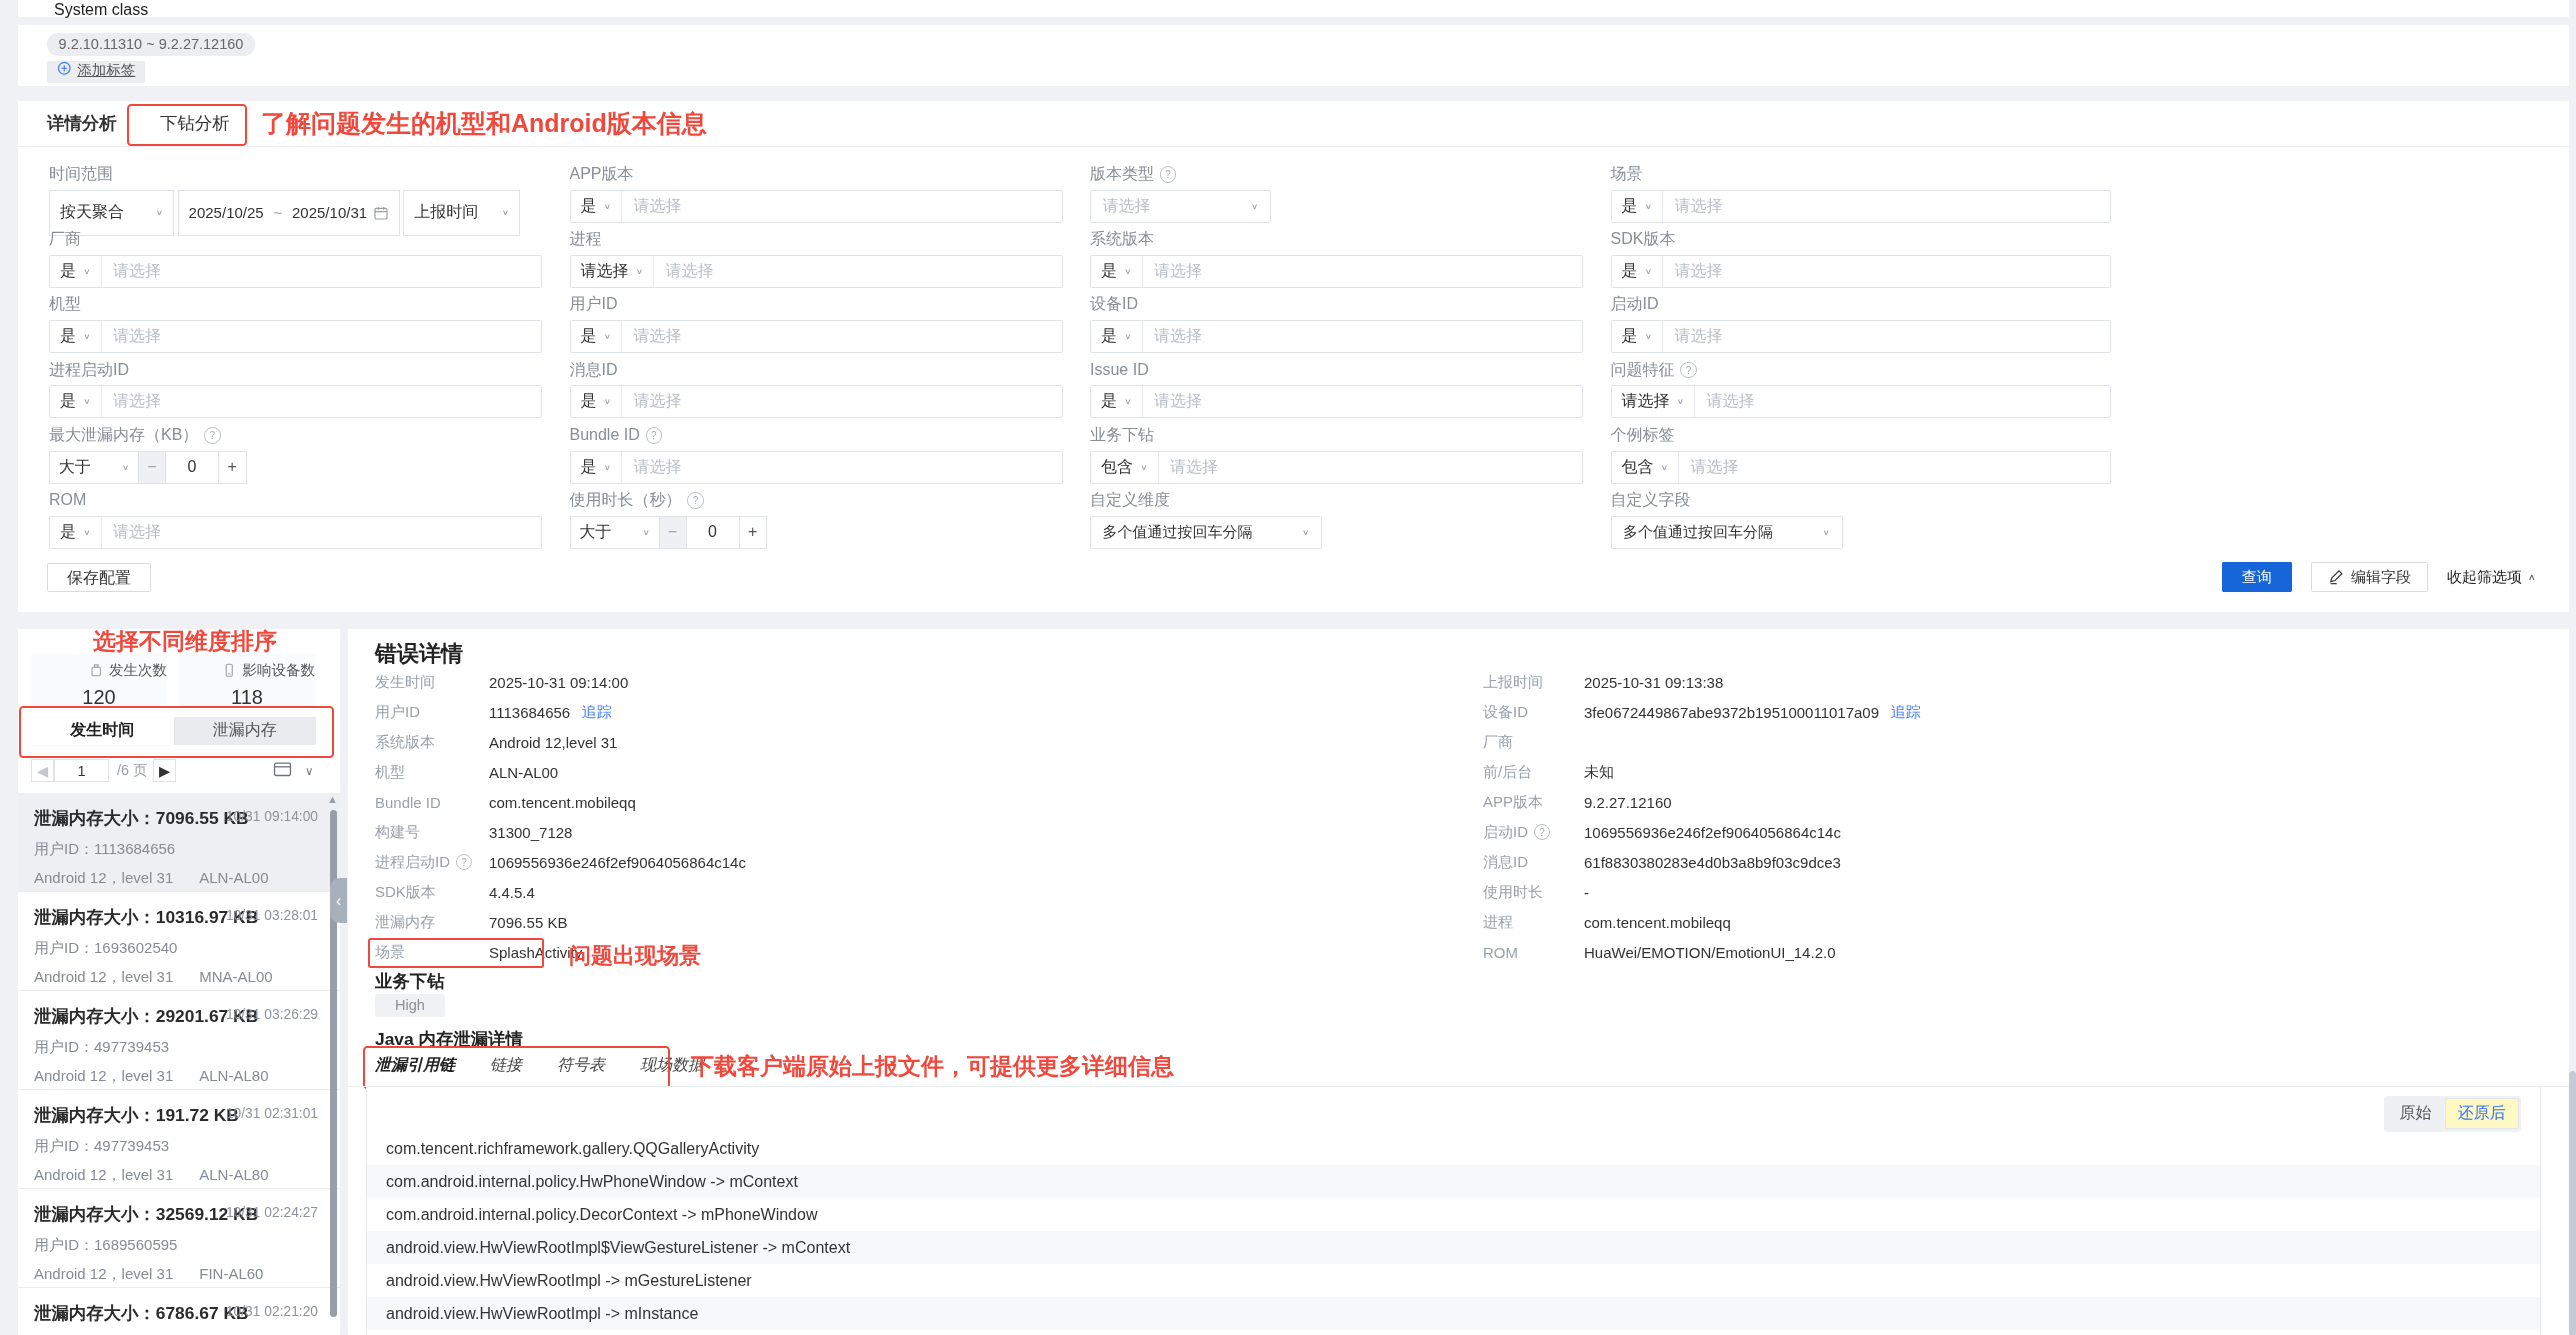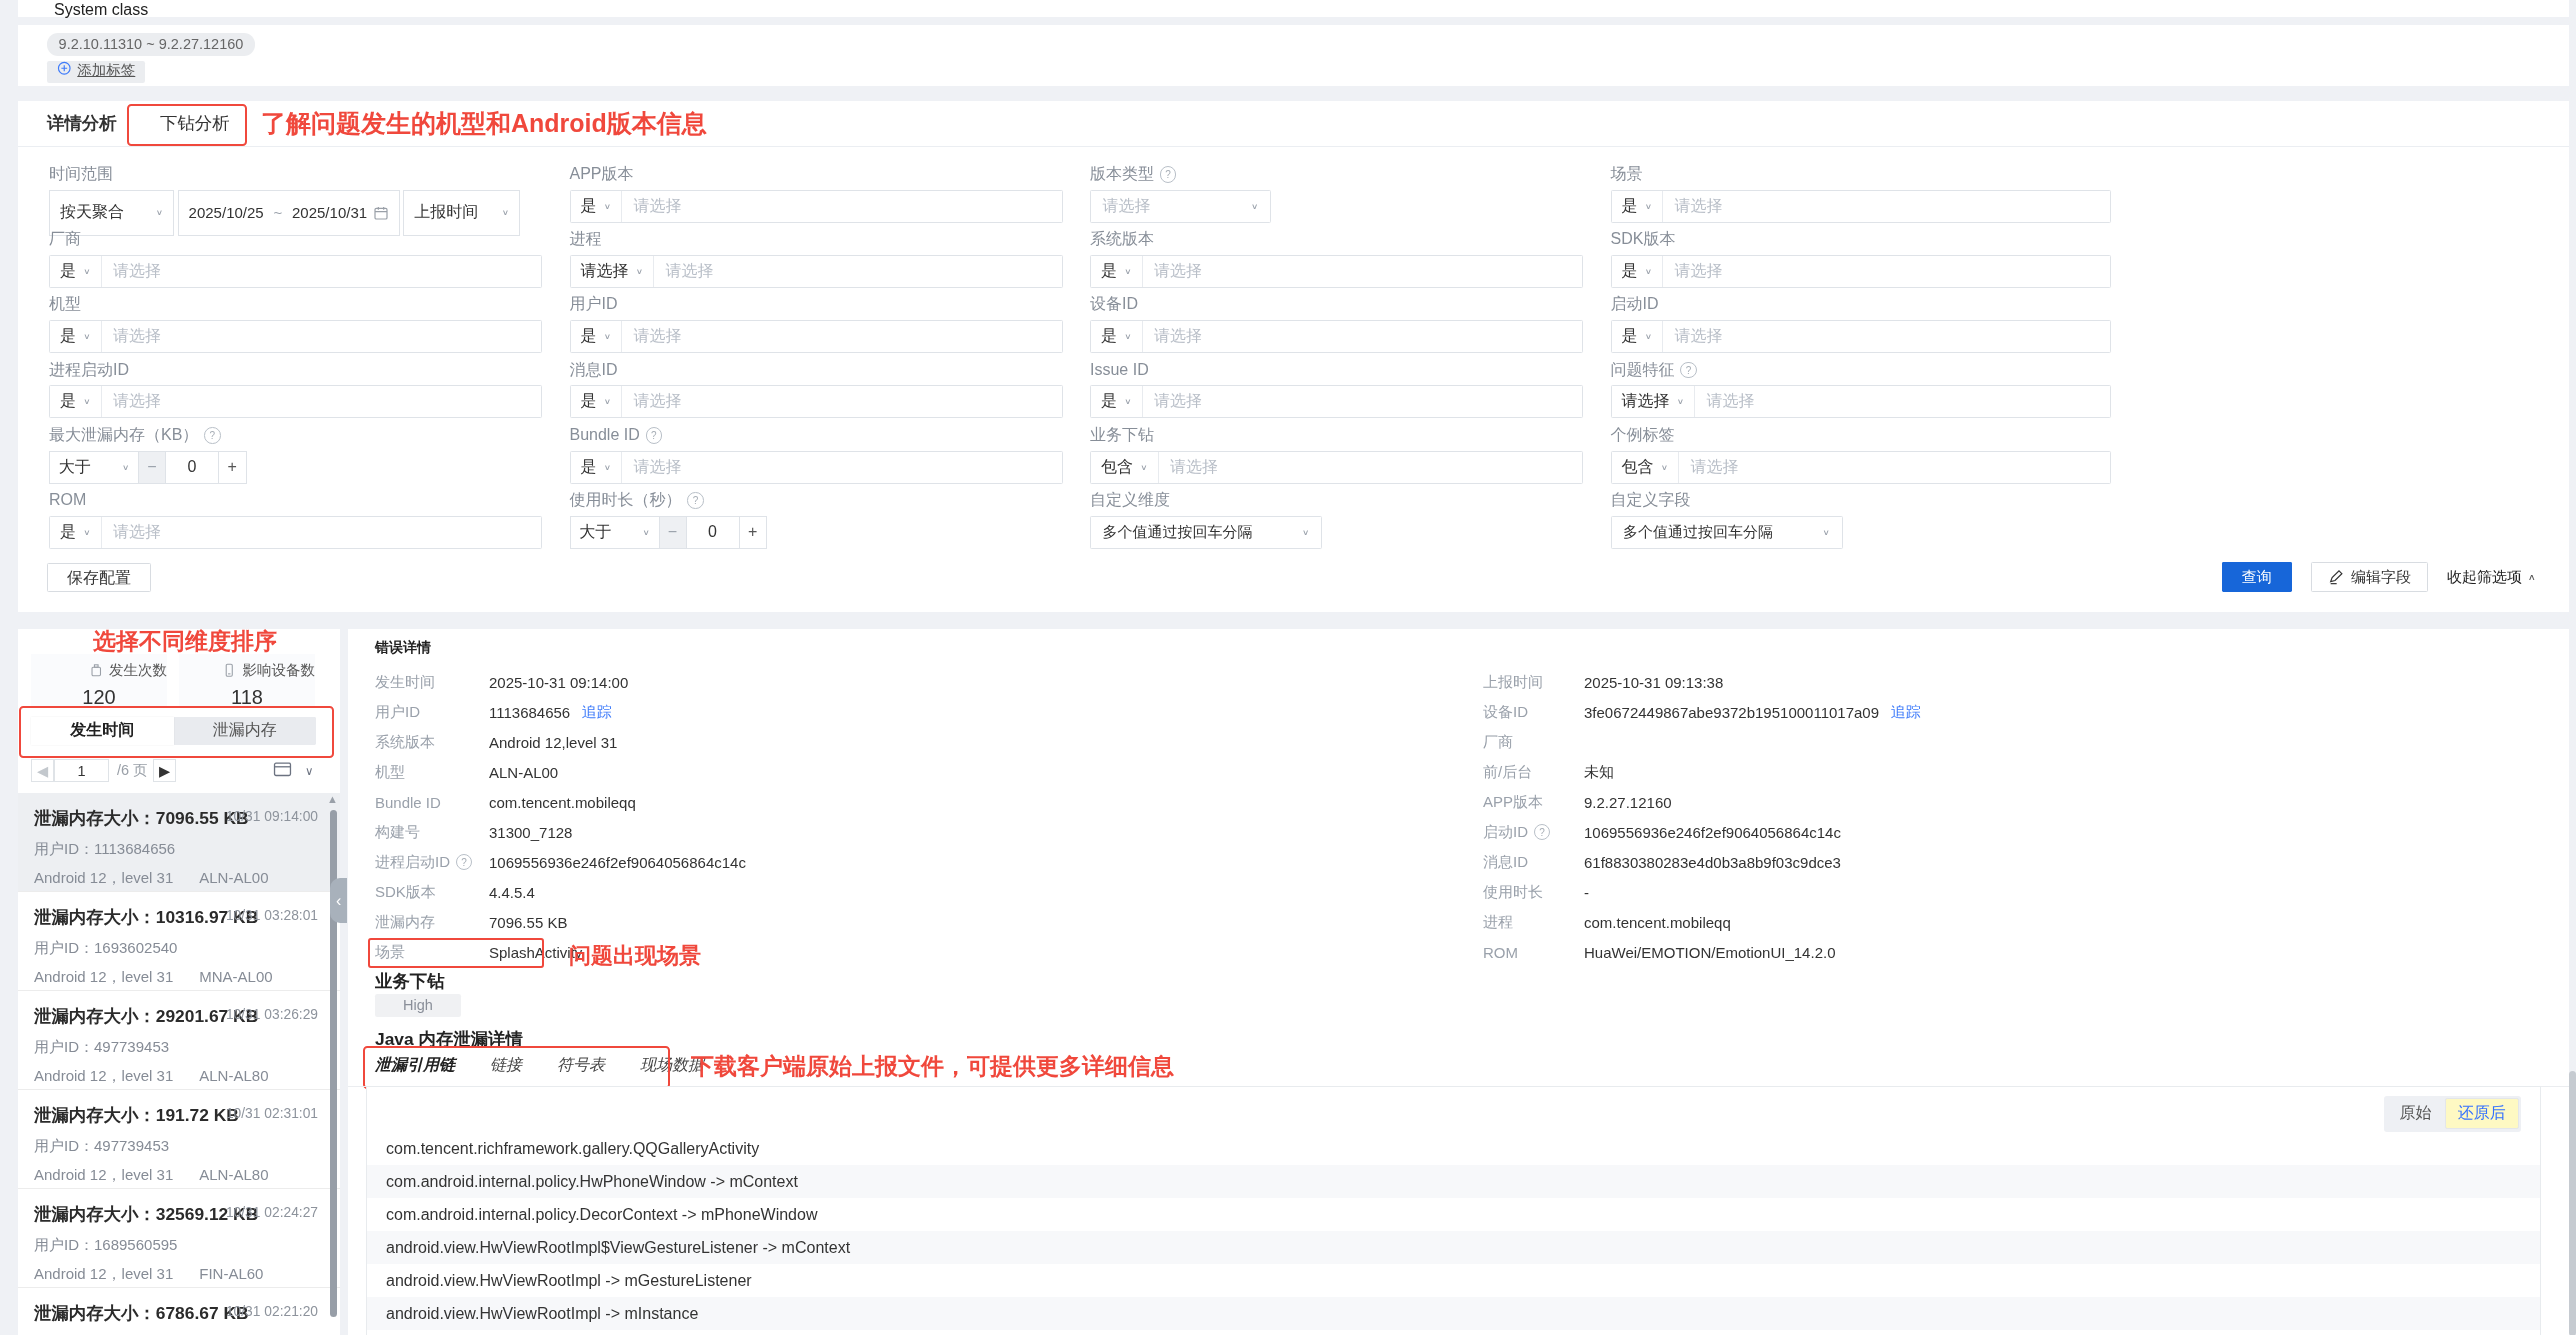--- a/index.html
+++ b/index.html
@@ -79,33 +79,33 @@
   .stime{position:absolute;right:22px;top:16px;font-size:13.8px;color:#8d939c;font-weight:400;padding-left:32px;}
   .srow{font-size:15px;color:#868c96;margin-top:10px;}
   .smodel{margin-left:26px;}
   #sb-scroll{position:absolute;right:2.9px;top:181px;width:7.2px;height:507px;background:#979ea7;border-radius:4.3px;cursor:grab;}
   #sb-scroll-up{position:absolute;right:2.2px;top:164px;font-size:11px;color:#9aa0a8;}
 
   #handle{position:absolute;left:330px;top:878px;width:17.4px;height:45px;background:#a8b1bb;border-radius:10px 0 0 10px;color:#fff;font-size:16px;display:flex;align-items:center;justify-content:center;cursor:pointer;z-index:6;}
 
   
   #main{left:348px;top:629px;right:7.2px;height:707px;overflow:hidden;}
-  .h1{position:absolute;left:27px;top:10px;font-size:14px;font-weight:700;color:#222;text-align:center;}
+  .h1{position:absolute;left:27px;top:10px;font-size:22px;font-weight:700;color:#222;text-align:center;}
   .dcol{position:absolute;top:38px;}
   #dleft{left:27px;width:1050px;}
   #dright{left:1135px;width:1050px;}
   .drow{position:relative;height:30px;display:flex;align-items:center;font-size:15px;}
   .dlabel{width:114px;color:#9aa1ab;flex:none;display:flex;gap:5.8px;align-items:center;}
   #dright .dlabel{width:101px;}
   .dvalue{color:#333;white-space:nowrap;}
   .dlink{color:#3e7bfa;margin-left:11.6px;cursor:pointer;}
   .redbox-scene{position:absolute;left:-7.2px;top:1.4px;width:172px;height:26px;border:2.2px solid #f0483c;border-radius:2.9px;pointer-events:none;}
   .scene-ann{position:absolute;left:194px;top:3.6px;color:#f0483c;font-size:22px;font-weight:700;white-space:nowrap;}
   #biztitle{position:absolute;left:27px;top:340px;font-size:17.4px;font-weight:700;color:#222;}
-  #bizpill{position:absolute;left:27px;top:365px;height:23px;line-height:23px;padding:0 28px;background:#f0f1f3;border-radius:2.2px;font-size:14.5px;color:#8a8f99;}
+  #bizpill{position:absolute;left:27px;top:365px;height:23px;line-height:23px;padding:0 20px;background:#f0f1f3;border-radius:2.2px;font-size:14.5px;color:#8a8f99;}
   #leaktitle{position:absolute;left:27px;top:398px;font-size:17.4px;font-weight:700;color:#222;}
   #ltabs{position:absolute;left:27px;top:426px;display:flex;gap:35px;}
   .ltab{font-size:16px;color:#444;cursor:pointer;padding-bottom:10px;font-style:italic;}
   .ltab.active{font-weight:700;color:#222;border-bottom:3.6px solid #1766d9;}
   #rb-ltabs{left:14.5px;top:417px;width:303px;height:39px;}
   #ann-ltabs{position:absolute;left:343px;top:422px;font-size:23px;}
   #hairline{position:absolute;left:0;right:0;top:457px;height:0.7px;background:#ebedf0;}
   #chainpanel{position:absolute;left:18px;top:457px;right:27.5px;height:268px;border:0.7px solid #e8ebee;background:#fff;box-sizing:border-box;}
   #toggle{position:absolute;right:19px;top:8.7px;display:flex;background:#eef0f4;border-radius:2.9px;padding:2.2px;}
   .tgl{font-size:16px;color:#555;padding:5px 13px;border-radius:2.2px;cursor:pointer;}

